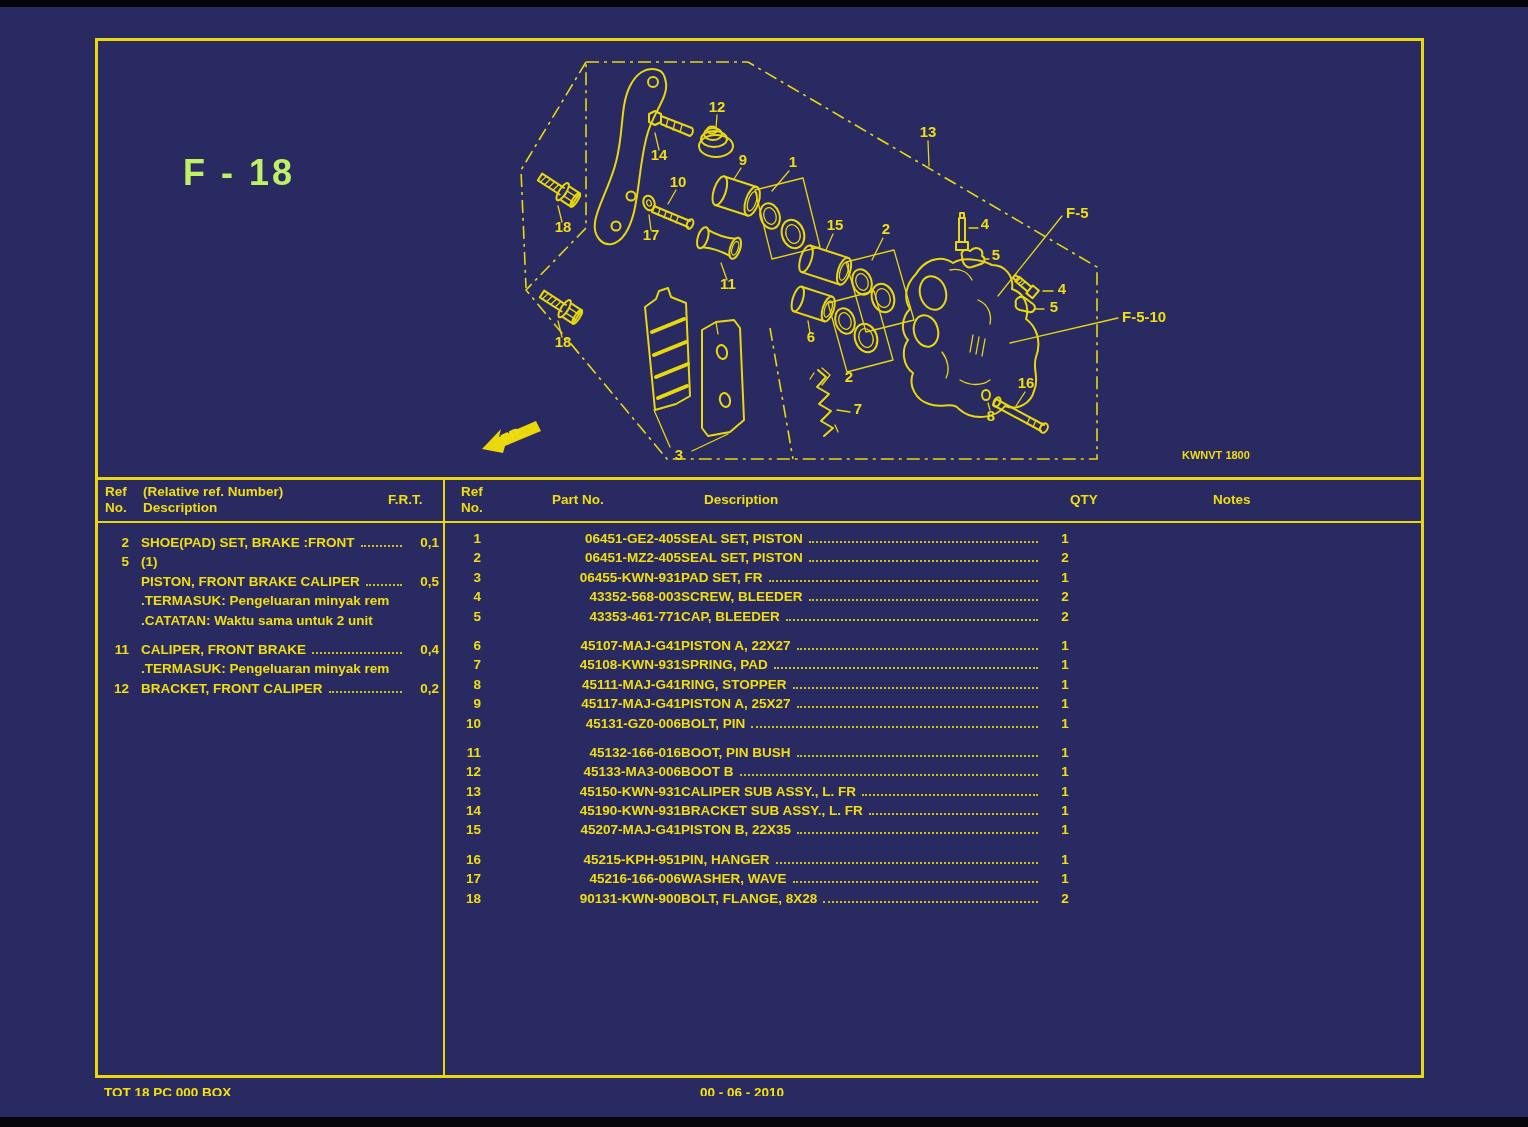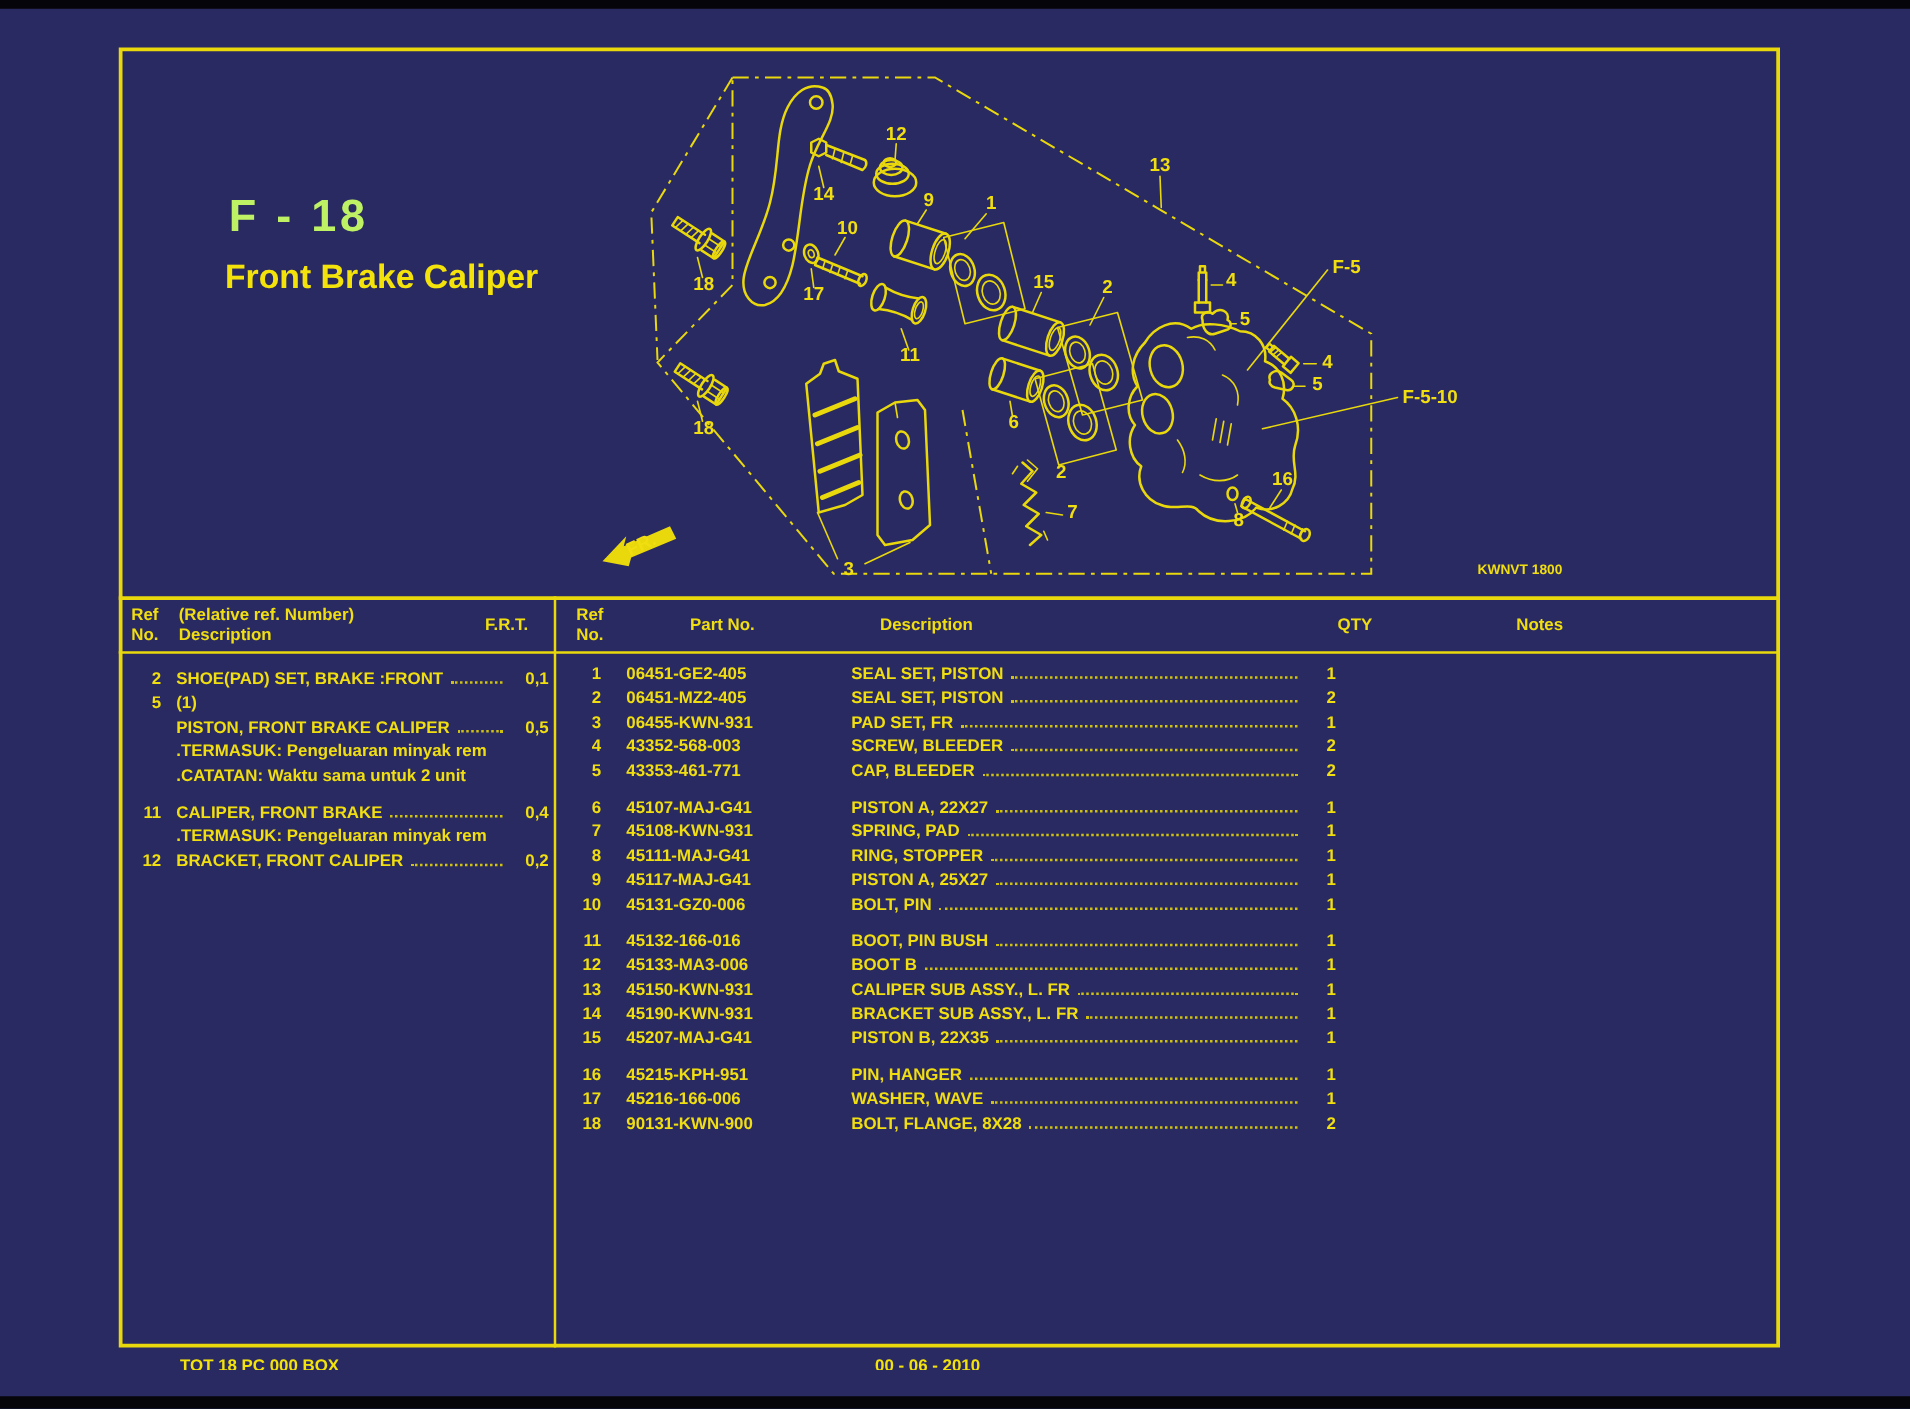--- a/index.html
+++ b/index.html
@@ -43,21 +43,21 @@
   .leader{flex:1 1 auto;border-bottom:2px dotted var(--yl-dim);margin:0 5px 3px 6px;min-width:8px;}
   .leader.off{border-bottom:none;}
   
   .frt-rows{left:103px;top:535px;width:336px;}
   .frt-rows .cell-ref{width:26px;}
   .frt-rows .cell-desc{margin-left:12px;flex:none;}
   .frt-rows .cell-frt{width:32px;text-align:right;flex:none;}
   
   .parts-rows{left:459px;top:531px;width:950px;}
   .parts-rows .cell-ref{width:22px;}
-  .parts-rows .cell-part{margin-left:20px;width:180px;flex:none;}
+  .parts-rows .cell-part{margin-left:20px;width:180px;flex:none;text-align:right;}
   .parts-rows .cell-descwrap{width:362px;display:flex;align-items:flex-end;flex:none;}
   .parts-rows .cell-qty{width:44px;text-align:center;flex:none;}
   
   .footer-frag{position:absolute;top:1086px;height:10px;overflow:hidden;
     font-size:13.5px;font-weight:700;line-height:14px;color:#f4e30b;}
   
   svg text{font-family:"Liberation Sans",sans-serif;}
   .ln{fill:none;stroke:var(--yl-line);stroke-width:2;stroke-linecap:round;stroke-linejoin:round;}
   .thin{fill:none;stroke:var(--yl-line);stroke-width:1.3;stroke-linecap:round;stroke-linejoin:round;}
   .dash{fill:none;stroke:var(--yl-line);stroke-width:1.6;stroke-dasharray:13 5 3 5;}
@@ -72,21 +72,20 @@
 <body>
 
 <div class="page">
 
   <div class="frame"></div>
   <div class="hline" style="left:95px;top:477px;width:1329px;height:3px;"></div>
   <div class="hline" style="left:95px;top:521px;width:1329px;height:2px;"></div>
   <div class="vline" style="left:443px;top:477px;width:2px;height:601px;"></div>
 
   <div class="sec-code">F - 18</div>
-  <div class="sec-title">Front Brake Caliper</div>
 
   <svg class="abs" style="left:434px;top:40px;" width="990" height="440" viewBox="434 40 990 440">
 
     <path class="dash" d="M586,62 H748 L1097,267 V459 H667 L526,290 L586,228 Z"></path>
     <path class="dash" d="M586,62 L521,170 L526,288"></path>
     <path class="dash" d="M770,328 L793,459"></path>
 
     <g>
       <path class="ln" d="M658,70 C646,66 636,74 630,86 C620,106 624,132 616,162 C610,186 597,207 595,222 C593,236 602,246 612,244 C624,241 630,228 634,212 C640,186 640,158 648,132 C654,112 668,97 666,83 C665,75 662,71 658,70 Z"></path>
       <circle class="ln" cx="653" cy="82" r="5"></circle>
@@ -509,18 +508,18 @@
       <span class="cell-part">90131-KWN-900</span>
       <span class="cell-descwrap">
         <span class="cell-desc">BOLT, FLANGE, 8X28</span>
         <span class="leader"></span>
       </span>
       <span class="cell-qty">2</span>
       <span class="cell-notes"></span>
     </div>
     </div>
 
-  <div class="footer-frag" style="left:104px;margin-left:40px;">TOT 18 PC 000 BOX</div>
+  <div class="footer-frag" style="left:104px;">TOT 18 PC 000 BOX</div>
   <div class="footer-frag" style="left:700px;">00 - 06 - 2010</div>
 
   <div class="black-bar" style="top:0;height:7px;"></div>
   <div class="black-bar" style="top:1117px;height:10px;"></div>
 </div>
 
 </body></html>

